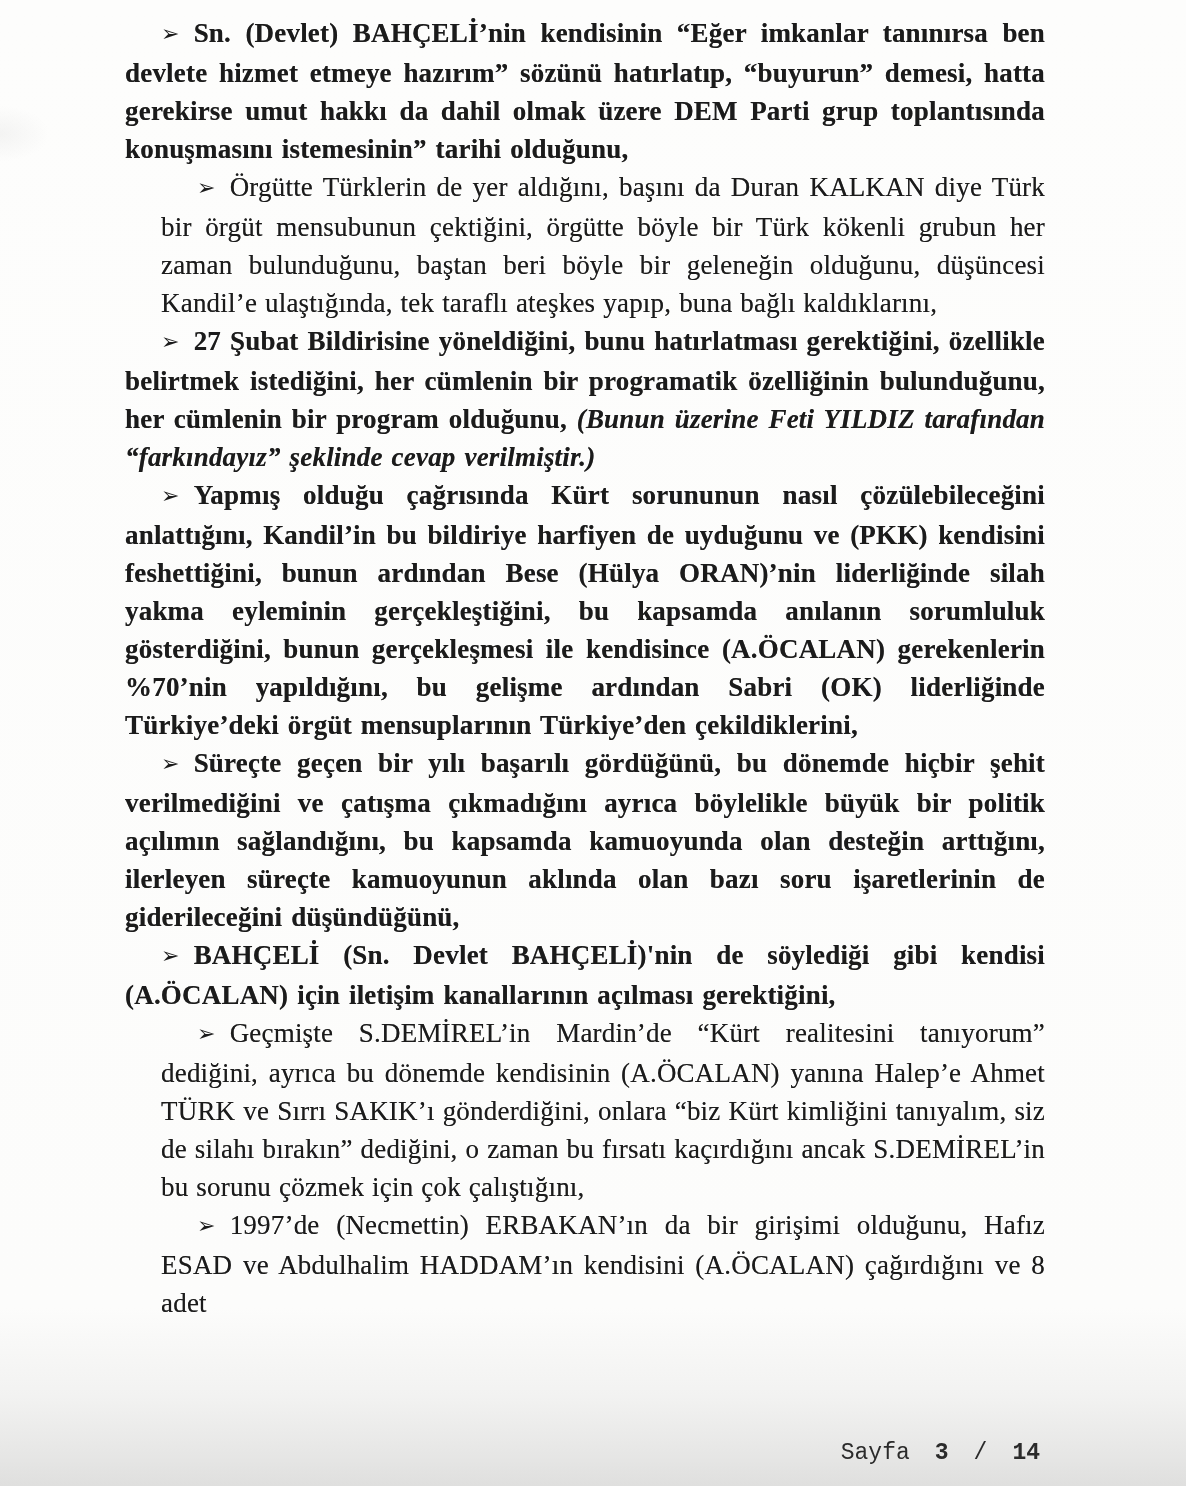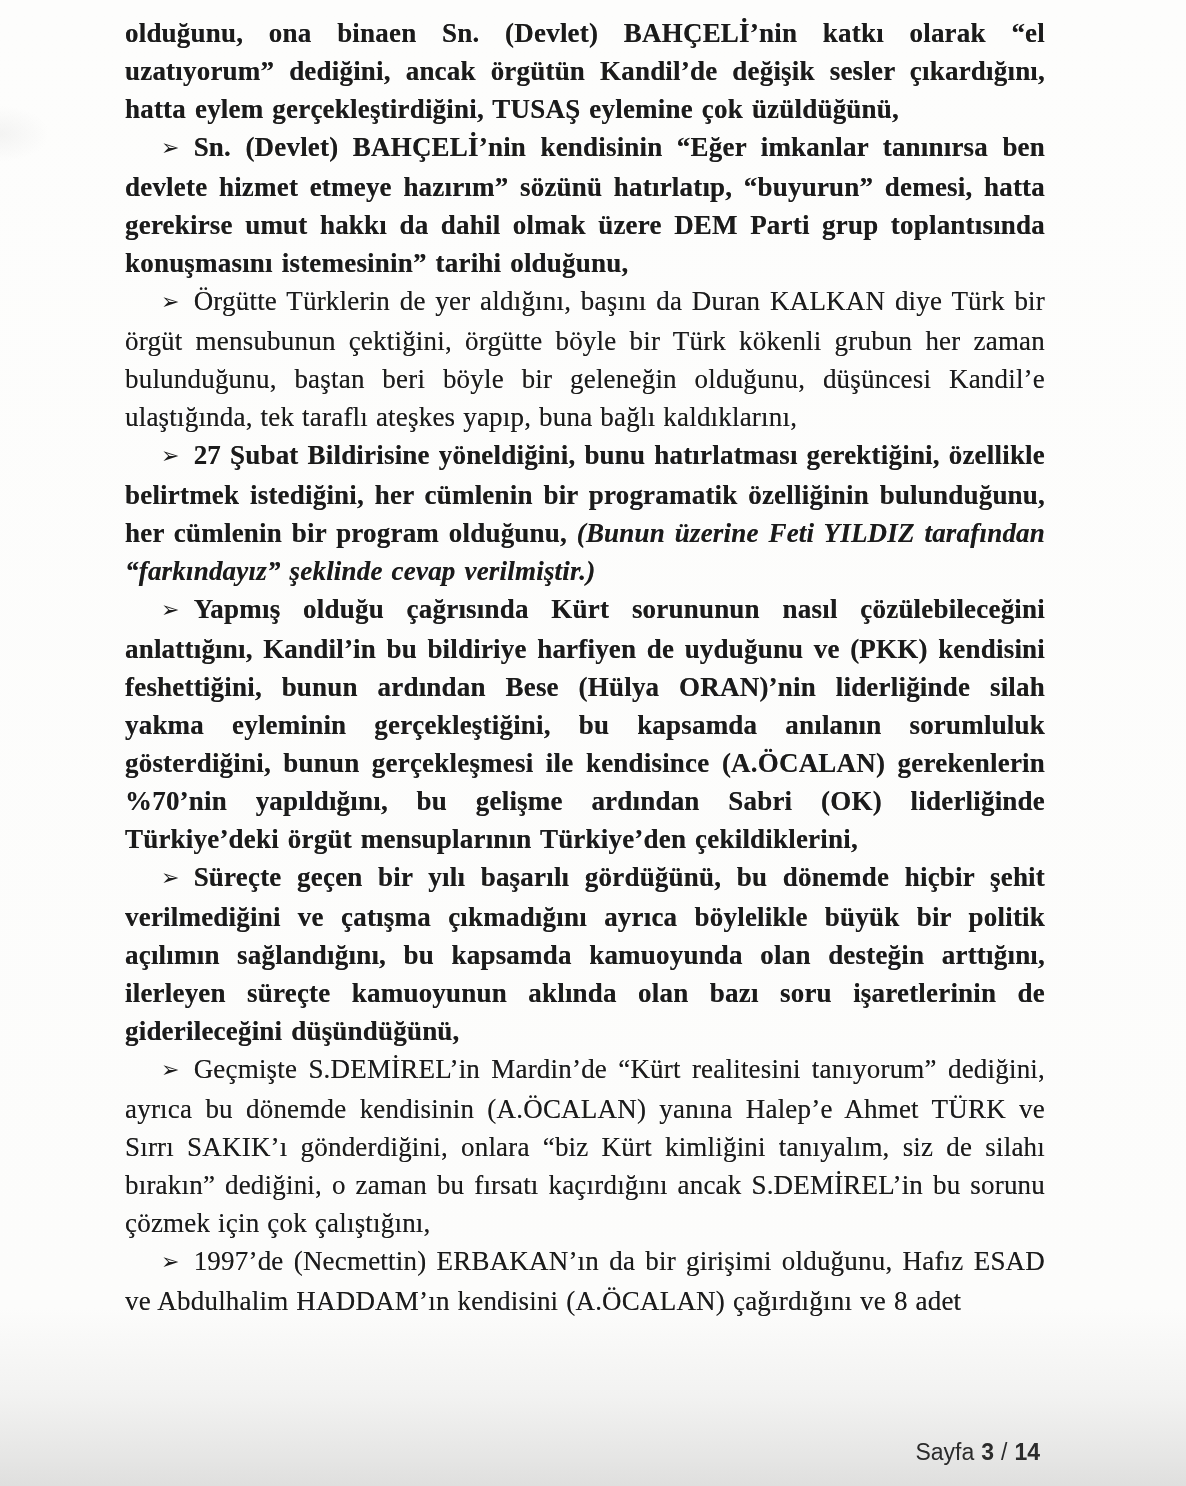--- a/index.html
+++ b/index.html
@@ -26,56 +26,56 @@
   .para {
     font-family: "Liberation Serif", serif;
     font-size: 27px;
     line-height: 38px;
     margin: 0;
     text-align: justify;
     letter-spacing: 0.2px;
     text-shadow: 0 0 0.6px rgba(20,20,20,0.55);
   }
   .para.w-bold { font-weight: 700; word-spacing: 2px; }
-  .para.w-regular { font-weight: 400; word-spacing: 1px; }
+  .para.w-regular { font-weight: 400; word-spacing: 1px; margin-left: 36px; }
   .para.bulleted { text-indent: 36px; }
   .bullet {
     font-family: "DejaVu Sans", sans-serif;
     font-weight: 400;
     font-size: 22px;
     margin-right: 14px;
     text-shadow: none;
     position: relative;
     top: -1px;
   }
   .seg.italic { font-style: italic; }
   .footer {
     position: absolute;
     right: 146px;
     bottom: 20px;
-    font-family: Liberation Sans, sans-serif;
+    font-family: Liberation Mono, monospace;
     font-size: 23px;
     color: #2b2b2b;
     display: flex;
-    gap: 7px;
+    gap: 25px;
     align-items: baseline;
   }
   .footer .fb { font-weight: 700; }
 </style>
 </head>
 <body>
 
 <div class="page">
   <div class="doc-body">
-      <p class="para w-bold"><span class="seg">olduğunu, ona binaen Sn. (Devlet) BAHÇELİ’nin katkı olarak “el uzatıyorum” dediğini, ancak örgütün Kandil’de değişik sesler çıkardığını, hatta eylem gerçekleştirdiğini, TUSAŞ eylemine çok üzüldüğünü,</span></p>
       <p class="para w-bold bulleted"><span class="bullet">➢</span><span class="seg">Sn. (Devlet) BAHÇELİ’nin kendisinin “Eğer imkanlar tanınırsa ben devlete hizmet etmeye hazırım” sözünü hatırlatıp, “buyurun” demesi, hatta gerekirse umut hakkı da dahil olmak üzere DEM Parti grup toplantısında konuşmasını istemesinin” tarihi olduğunu,</span></p>
       <p class="para w-regular bulleted"><span class="bullet">➢</span><span class="seg">Örgütte Türklerin de yer aldığını, başını da Duran KALKAN diye Türk bir örgüt mensubunun çektiğini, örgütte böyle bir Türk kökenli grubun her zaman bulunduğunu, baştan beri böyle bir geleneğin olduğunu, düşüncesi Kandil’e ulaştığında, tek taraflı ateşkes yapıp, buna bağlı kaldıklarını,</span></p>
       <p class="para w-bold bulleted"><span class="bullet">➢</span><span class="seg">27 Şubat Bildirisine yöneldiğini, bunu hatırlatması gerektiğini, özellikle belirtmek istediğini, her cümlenin bir programatik özelliğinin bulunduğunu, her cümlenin bir program olduğunu, </span><span class="seg italic">(Bunun üzerine Feti YILDIZ tarafından “farkındayız” şeklinde cevap verilmiştir.)</span></p>
       <p class="para w-bold bulleted"><span class="bullet">➢</span><span class="seg">Yapmış olduğu çağrısında Kürt sorununun nasıl çözülebileceğini anlattığını, Kandil’in bu bildiriye harfiyen de uyduğunu ve (PKK) kendisini feshettiğini, bunun ardından Bese (Hülya ORAN)’nin liderliğinde silah yakma eyleminin gerçekleştiğini, bu kapsamda anılanın sorumluluk gösterdiğini, bunun gerçekleşmesi ile kendisince (A.ÖCALAN) gerekenlerin %70’nin yapıldığını, bu gelişme ardından Sabri (OK) liderliğinde Türkiye’deki örgüt mensuplarının Türkiye’den çekildiklerini,</span></p>
       <p class="para w-bold bulleted"><span class="bullet">➢</span><span class="seg">Süreçte geçen bir yılı başarılı gördüğünü, bu dönemde hiçbir şehit verilmediğini ve çatışma çıkmadığını ayrıca böylelikle büyük bir politik açılımın sağlandığını, bu kapsamda kamuoyunda olan desteğin arttığını, ilerleyen süreçte kamuoyunun aklında olan bazı soru işaretlerinin de giderileceğini düşündüğünü,</span></p>
+      <p class="para w-bold bulleted"><span class="bullet">➢</span><span class="seg">BAHÇELİ (Sn. Devlet BAHÇELİ)'nin de söylediği gibi kendisi (A.ÖCALAN) için iletişim kanallarının açılması gerektiğini,</span></p>
       <p class="para w-regular bulleted"><span class="bullet">➢</span><span class="seg">Geçmişte S.DEMİREL’in Mardin’de “Kürt realitesini tanıyorum” dediğini, ayrıca bu dönemde kendisinin (A.ÖCALAN) yanına Halep’e Ahmet TÜRK ve Sırrı SAKIK’ı gönderdiğini, onlara “biz Kürt kimliğini tanıyalım, siz de silahı bırakın” dediğini, o zaman bu fırsatı kaçırdığını ancak S.DEMİREL’in bu sorunu çözmek için çok çalıştığını,</span></p>
       <p class="para w-regular bulleted"><span class="bullet">➢</span><span class="seg">1997’de (Necmettin) ERBAKAN’ın da bir girişimi olduğunu, Hafız ESAD ve Abdulhalim HADDAM’ın kendisini (A.ÖCALAN) çağırdığını ve 8 adet</span></p>
     </div>
   <div class="footer">
     <span>Sayfa</span>
     <span class="fb">3</span>
     <span>/</span>
     <span class="fb">14</span>
   </div>
 </div>

